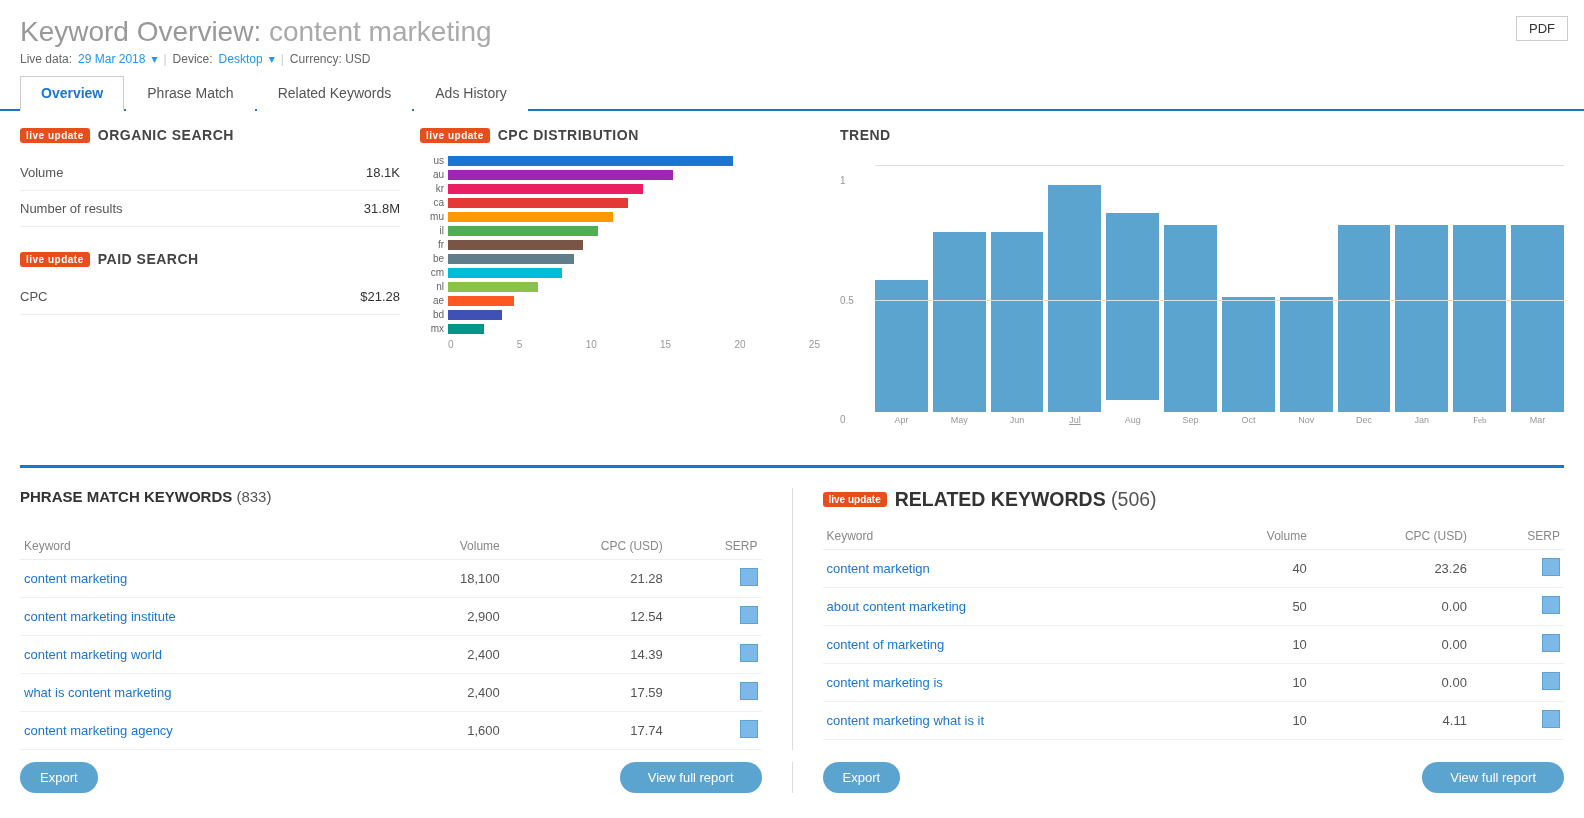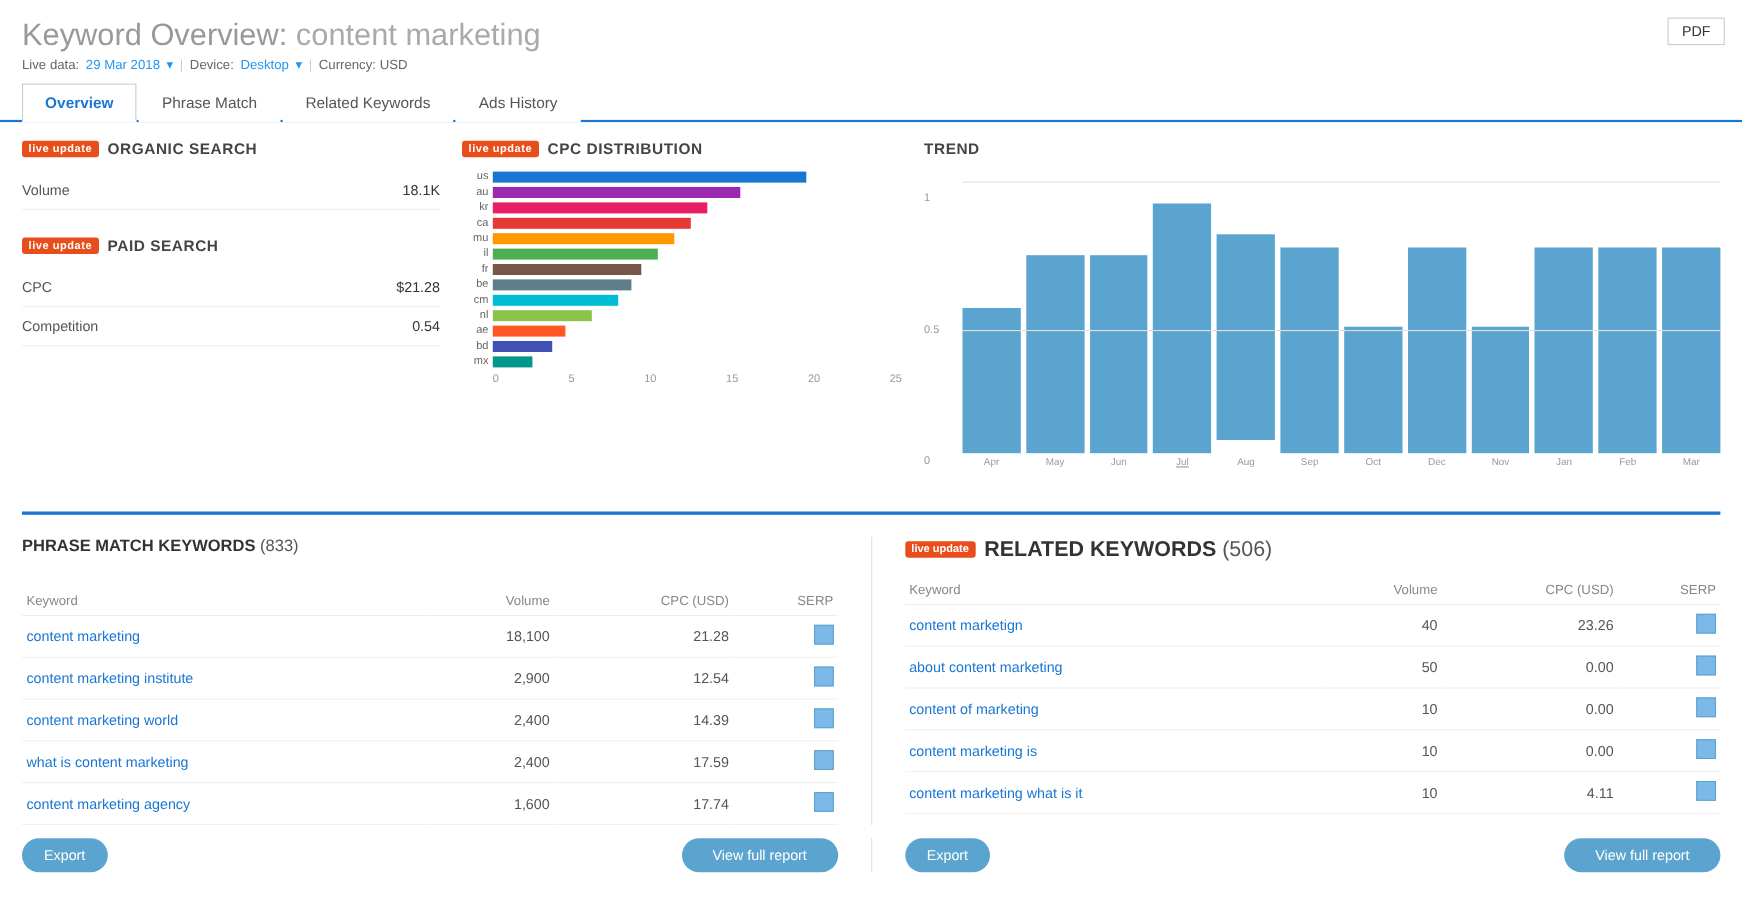--- a/index.html
+++ b/index.html
@@ -124,32 +124,32 @@
 
       <div class="organic-section">
         <div class="section-title">
           <span class="live-badge">live update</span>
           <span>ORGANIC SEARCH</span>
         </div>
         <div class="stat-row">
           <span class="stat-label">Volume</span>
           <span class="stat-value">18.1K</span>
         </div>
+        <div class="stat-row">
+          <span class="stat-label">Number of results</span>
+          <span class="stat-value">31.8M</span>
+        </div>
 
         <div class="section-title" style="margin-top: 24px;">
           <span class="live-badge">live update</span>
           <span>PAID SEARCH</span>
         </div>
         <div class="stat-row">
           <span class="stat-label">CPC</span>
           <span class="stat-value">$21.28</span>
-        </div>
-        <div class="stat-row">
-          <span class="stat-label">Competition</span>
-          <span class="stat-value">0.54</span>
         </div>
       </div>
 
       <div class="cpc-section">
         <div class="section-title">
           <span class="live-badge">live update</span>
           <span>CPC DISTRIBUTION</span>
         </div>
         <div class="cpc-chart" id="cpc-chart-container">
 
@@ -250,34 +250,34 @@
               </div>
               <div style="flex: 1 1 0%; display: flex; flex-direction: column; align-items: center; height: 240px; justify-content: flex-end;">
                 <div style="width: 100%; background: rgb(91, 164, 207); height: 187.2px;"></div>
                 <div style="font-size: 9px; color: rgb(153, 153, 153); margin-top: 3px;">Sep</div>
               </div>
               <div style="flex: 1 1 0%; display: flex; flex-direction: column; align-items: center; height: 240px; justify-content: flex-end;">
                 <div style="width: 100%; background: rgb(91, 164, 207); height: 115.2px;"></div>
                 <div style="font-size: 9px; color: rgb(153, 153, 153); margin-top: 3px;">Oct</div>
               </div>
               <div style="flex: 1 1 0%; display: flex; flex-direction: column; align-items: center; height: 240px; justify-content: flex-end;">
-                <div style="width: 100%; background: rgb(91, 164, 207); height: 187.2px;"></div>
-                <div style="font-size: 9px; color: rgb(153, 153, 153); margin-top: 3px;">Dec</div>
-              </div>
-              <div style="flex: 1 1 0%; display: flex; flex-direction: column; align-items: center; height: 240px; justify-content: flex-end;">
                 <div style="width: 100%; background: rgb(91, 164, 207); height: 115.2px;"></div>
                 <div style="font-size: 9px; color: rgb(153, 153, 153); margin-top: 3px;">Nov</div>
               </div>
               <div style="flex: 1 1 0%; display: flex; flex-direction: column; align-items: center; height: 240px; justify-content: flex-end;">
                 <div style="width: 100%; background: rgb(91, 164, 207); height: 187.2px;"></div>
+                <div style="font-size: 9px; color: rgb(153, 153, 153); margin-top: 3px;">Dec</div>
+              </div>
+              <div style="flex: 1 1 0%; display: flex; flex-direction: column; align-items: center; height: 240px; justify-content: flex-end;">
+                <div style="width: 100%; background: rgb(91, 164, 207); height: 187.2px;"></div>
                 <div style="font-size: 9px; color: rgb(153, 153, 153); margin-top: 3px;">Jan</div>
               </div>
               <div style="flex: 1 1 0%; display: flex; flex-direction: column; align-items: center; height: 240px; justify-content: flex-end;">
                 <div style="width: 100%; background: rgb(91, 164, 207); height: 187.2px;"></div>
-                <div style="font-size: 9px; color: rgb(153, 153, 153); margin-top: 3px;">Feb</div>
+                <div style="font-size: 9px; color: rgb(153, 153, 153); margin-top: 3px; font-family: Liberation Serif, serif;">Feb</div>
               </div>
               <div style="flex: 1 1 0%; display: flex; flex-direction: column; align-items: center; height: 240px; justify-content: flex-end;">
                 <div style="width: 100%; background: rgb(91, 164, 207); height: 187.2px;"></div>
                 <div style="font-size: 9px; color: rgb(153, 153, 153); margin-top: 3px;">Mar</div>
               </div>
             </div>
 
           <div style="position:absolute;left:35px;right:0;top:10px;border-top:1px solid #e0e0e0;font-size:10px;color:#ccc;"></div>
           <div style="position:absolute;left:35px;right:0;top:50%;border-top:1px solid #e0e0e0;"></div>
         </div>

